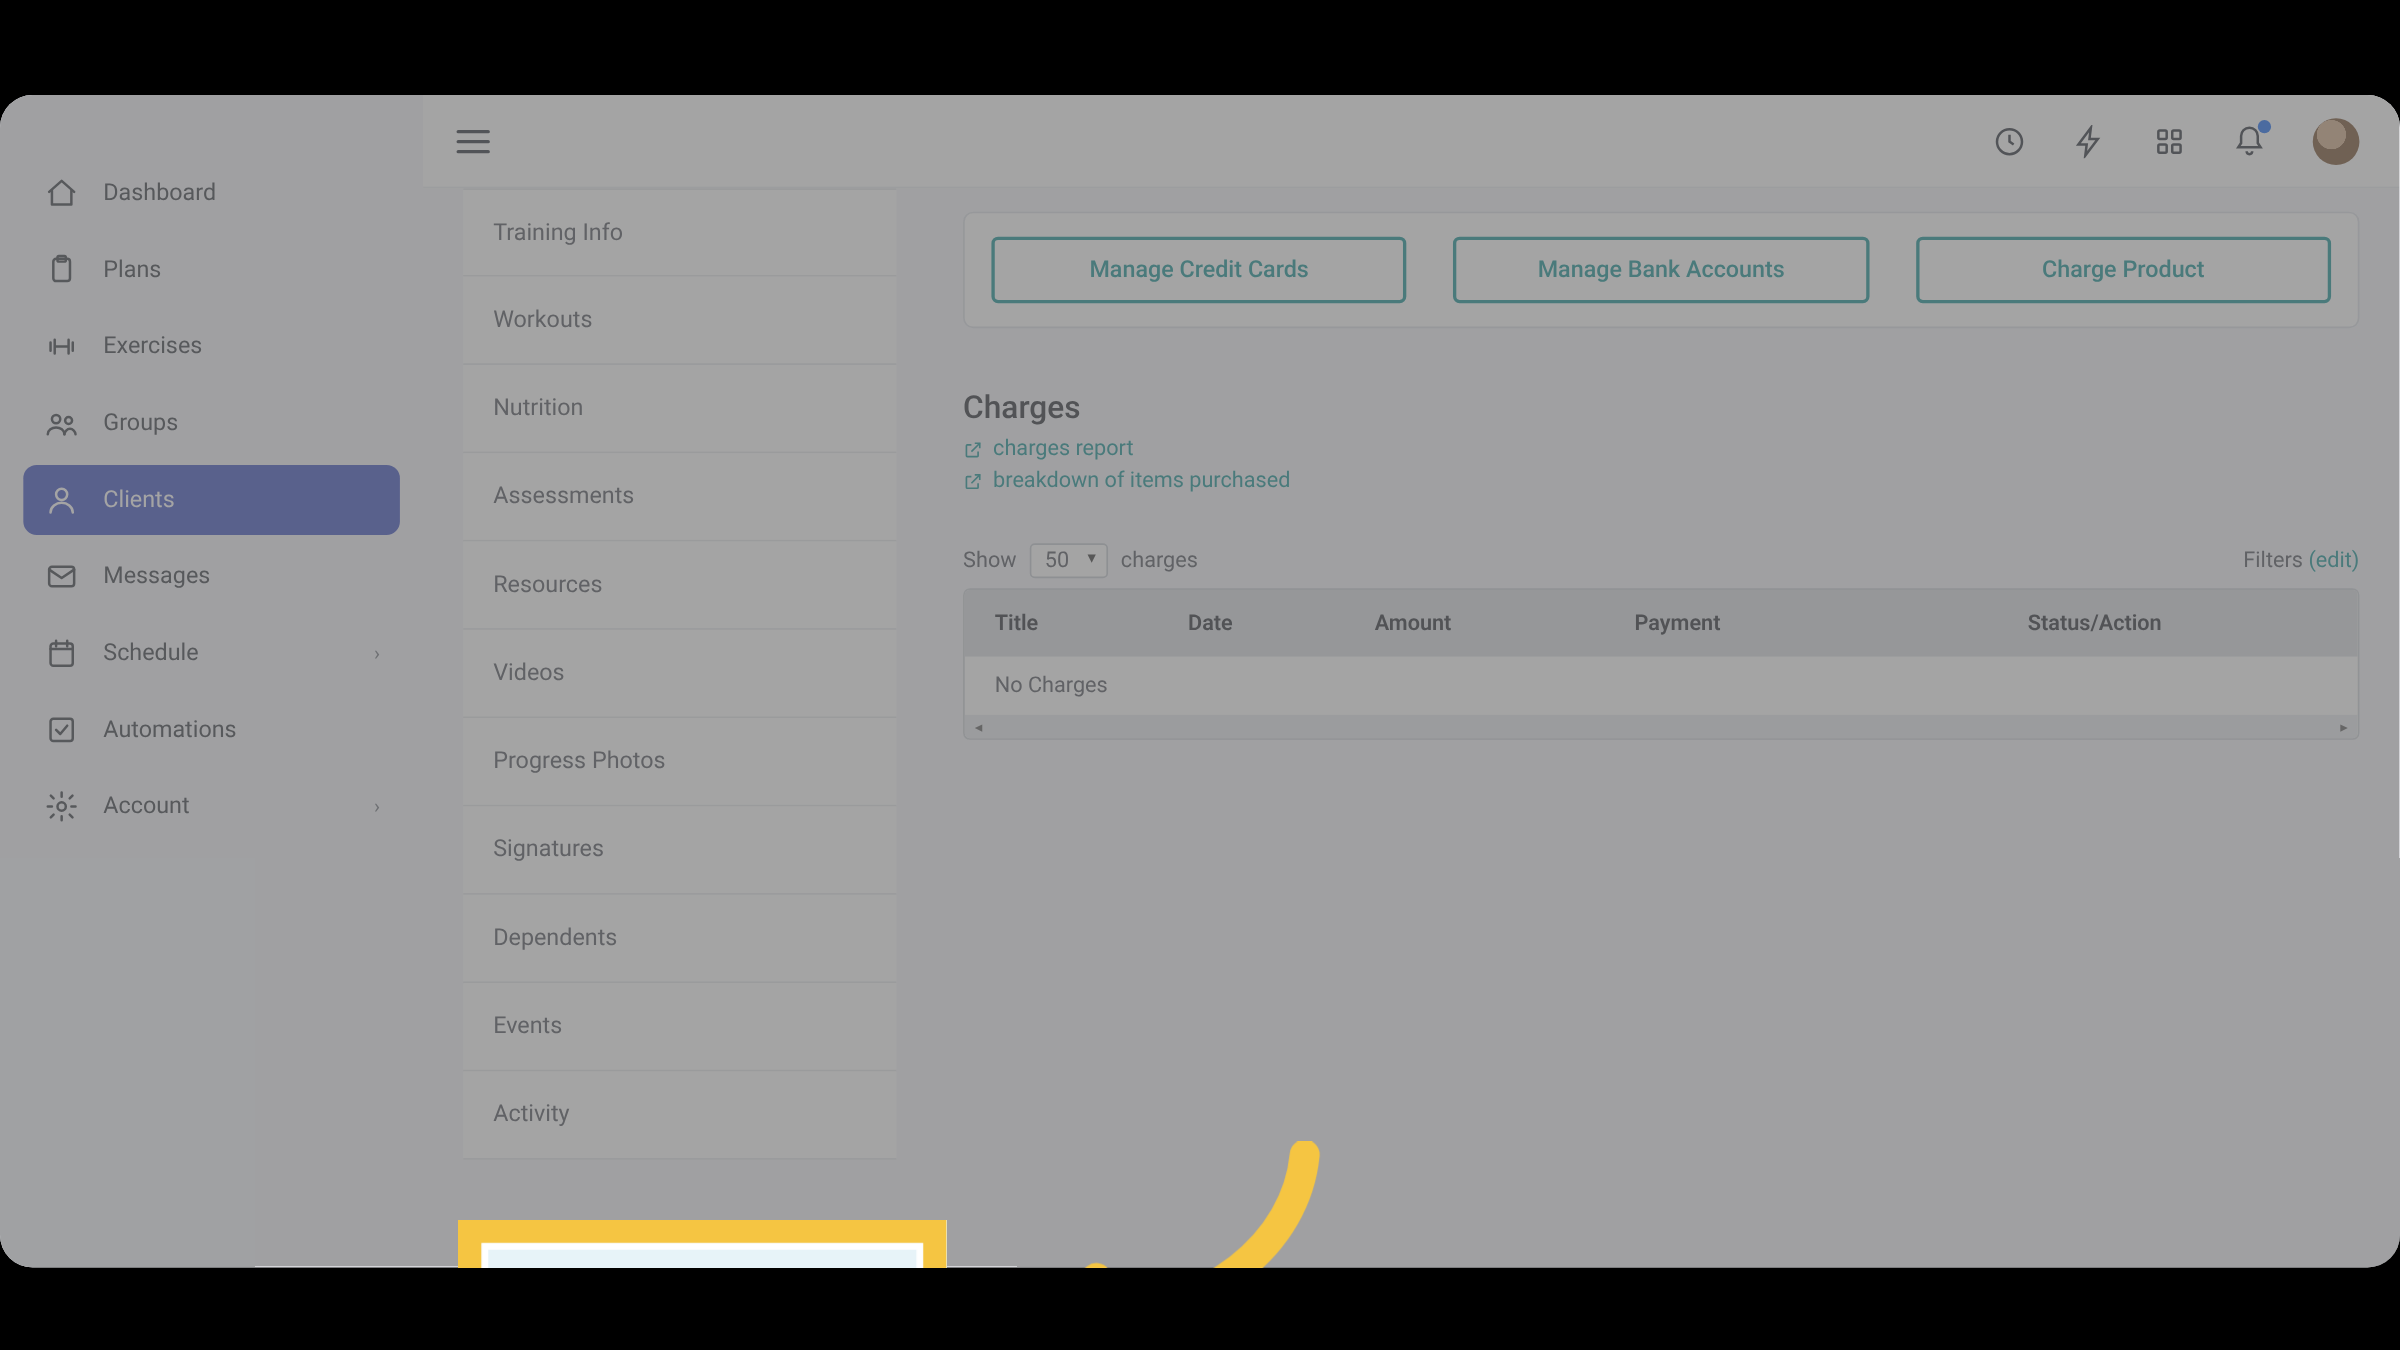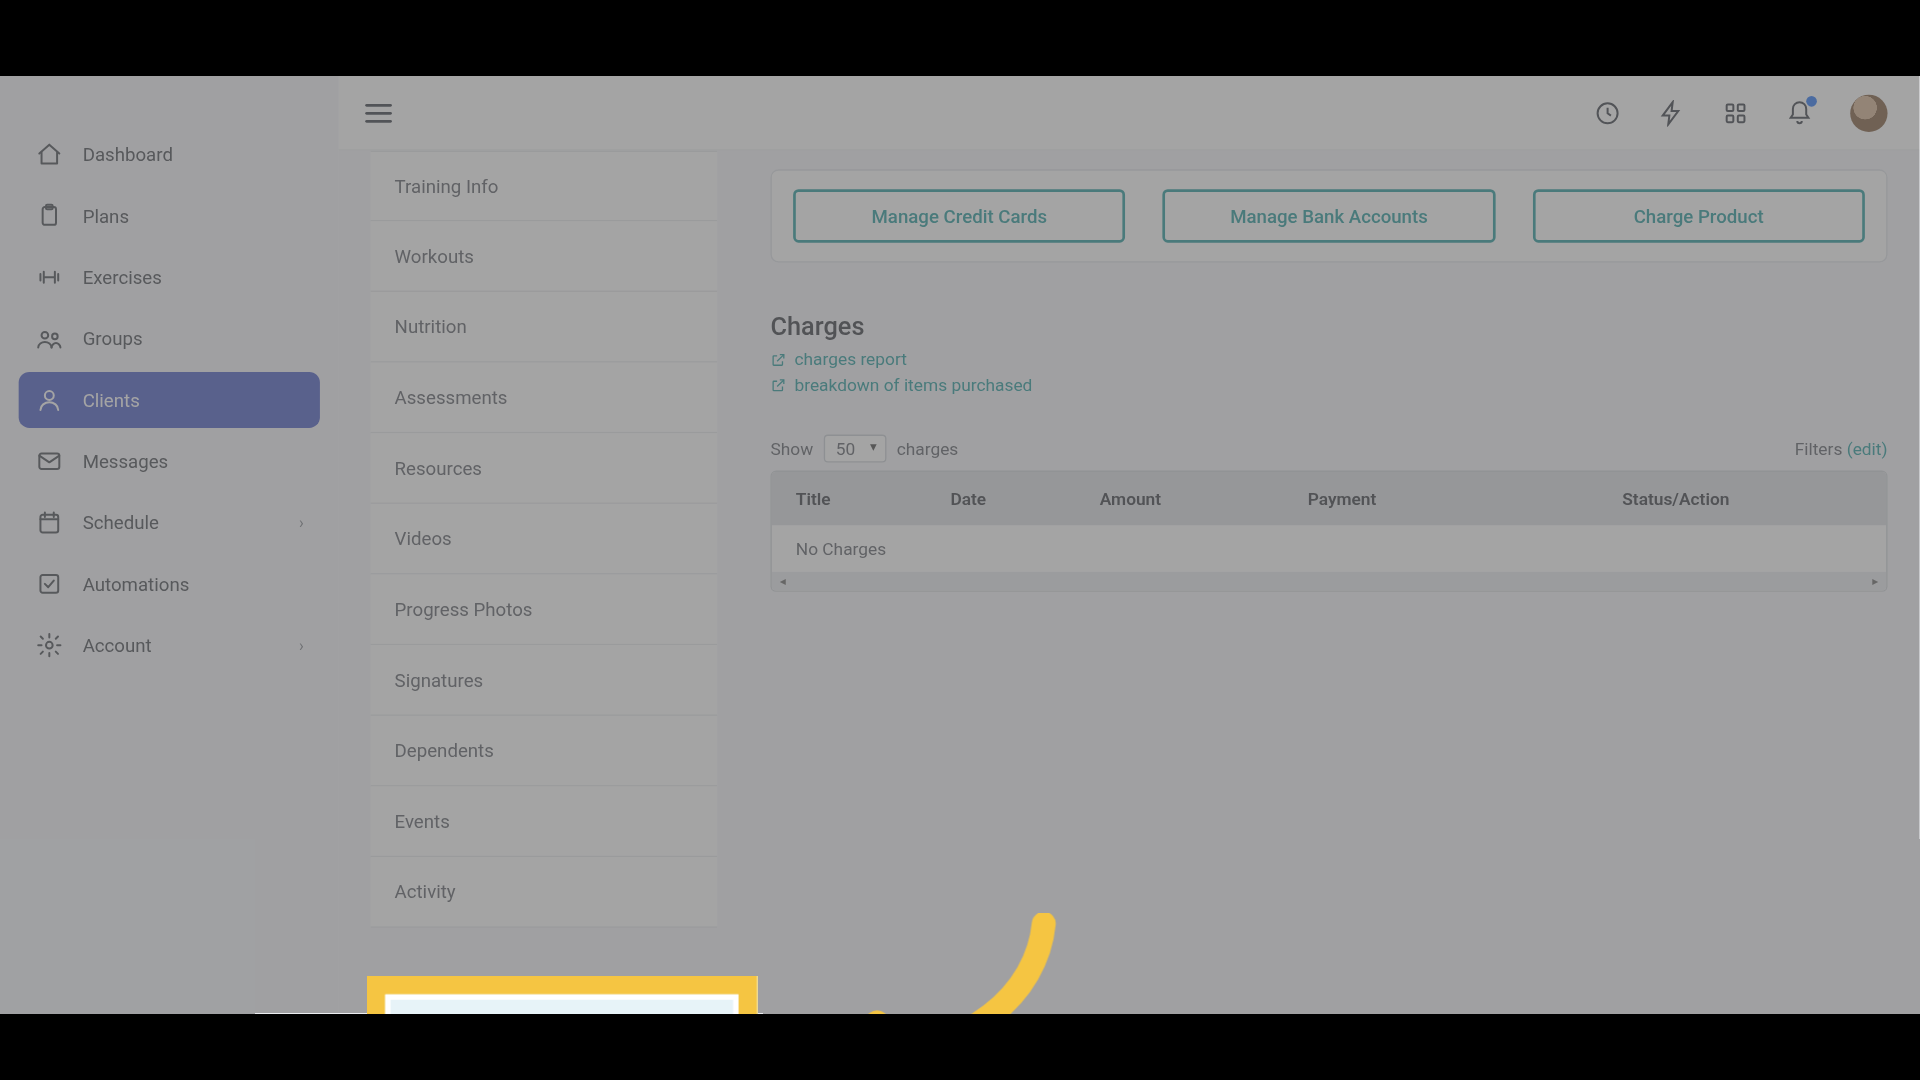--- a/index.html
+++ b/index.html
@@ -1,19 +1,19 @@
 <!DOCTYPE html>
 <html><head>
 <meta charset="utf-8">
 <style>
   * { box-sizing: border-box; margin: 0; padding: 0; }
   body { font-family: -apple-system, BlinkMacSystemFont, "Segoe UI", Roboto, sans-serif; background: #000; width: 1920px; height: 1080px; overflow: hidden; }
   .letterbox-top { height: 76px; background: #000; }
   .letterbox-bottom { height: 66px; background: #000; }
-  .app { position: relative; width: 1920px; height: 938px; background: #f6f7fb; overflow: hidden; }
+  .app { position: relative; width: 1920px; height: 938px; background: #f6f7fb; overflow: hidden; border-radius: 26px; }
   .scale { transform: scale(1.333); transform-origin: top left; width: 1440px; height: 703px; position: relative; }
   .overlay { position: absolute; inset: 0; background: rgba(90,90,90,0.55); pointer-events: none; z-index: 50; }
   .sidebar { position: absolute; left: 0; top: 0; width: 254px; height: 100%; background: #f6f7fb; }
   .nav { padding: 38px 14px 0 14px; }
   .nav-item { display: flex; align-items: center; height: 42px; padding: 0 12px; border-radius: 8px; color: #56595f; font-size: 14px; cursor: pointer; margin-bottom: 4px; }
   .nav-item.active { background: #5a6acb; color: #fff; }
   .nav-item .ico { width: 22px; height: 22px; margin-right: 14px; display: flex; align-items: center; justify-content: center; }
   .nav-item .chev { margin-left: auto; font-size: 12px; color: #8a8d94; }
   .topbar { position: absolute; left: 254px; right: 0; top: 0; height: 56px; background: #fff; display: flex; align-items: center; padding: 0 24px 0 20px; border-bottom: 1px solid #eef0f4; }
   .hamburger { width: 20px; height: 14px; display: flex; flex-direction: column; justify-content: space-between; cursor: pointer; }

